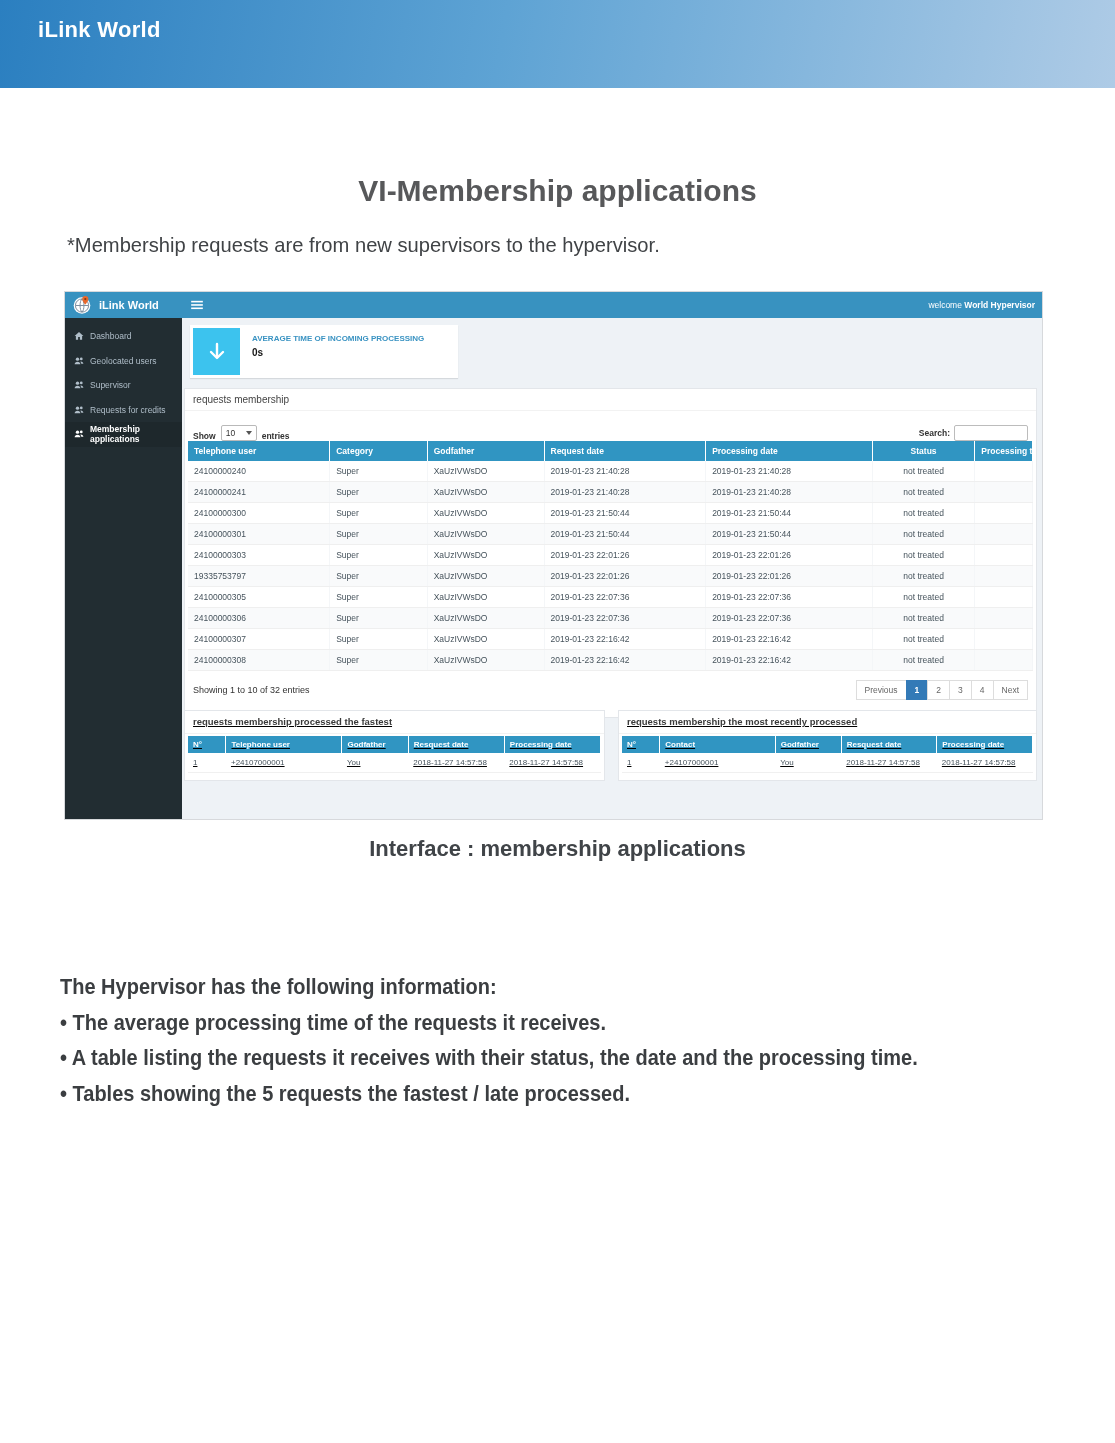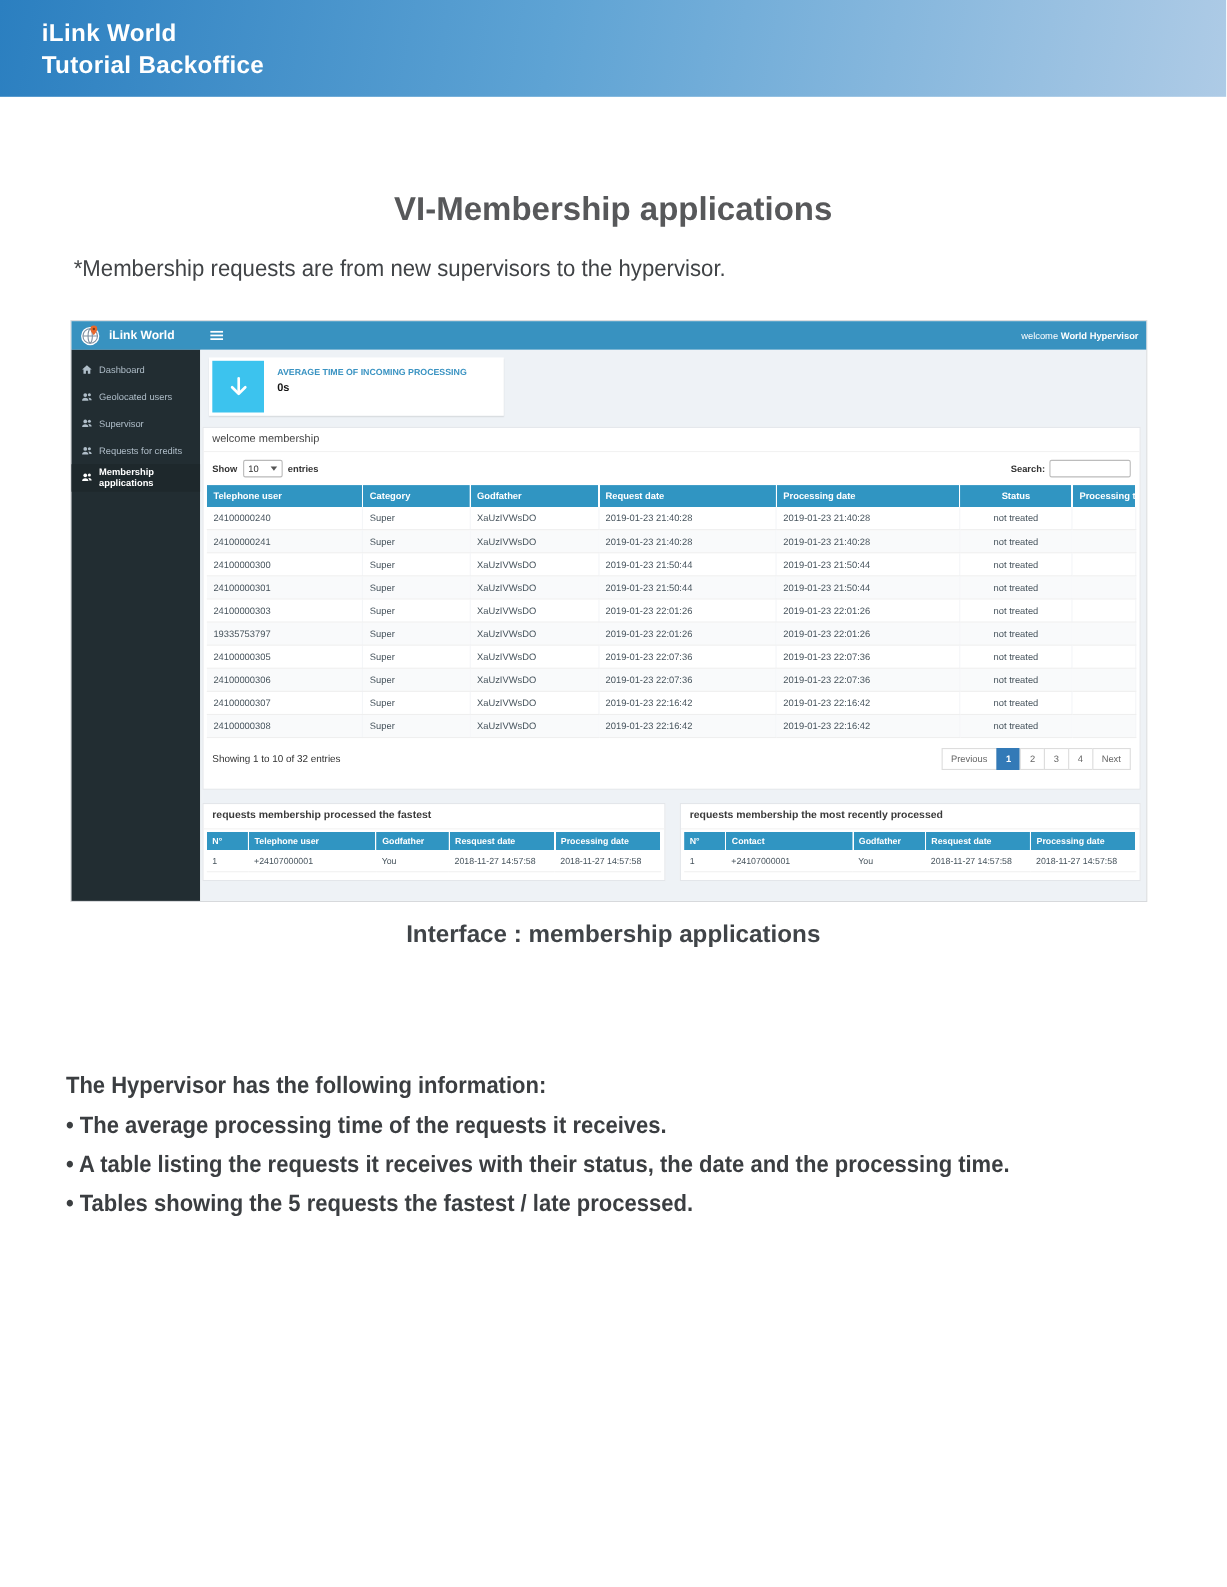--- a/index.html
+++ b/index.html
@@ -53,21 +53,21 @@
     display:flex;align-items:center;justify-content:center;flex:0 0 auto;}
   .stat-icon svg{width:24px;height:24px;display:block;}
   .stat-body{padding:9px 0 0 9px;}
   .stat-label{font-size:8px;font-weight:700;color:#3a93c2;}
   .stat-value{font-size:10px;font-weight:700;color:#151515;margin-top:4px;}
 
   .panel{position:absolute;left:2px;top:70px;width:853px;height:330px;background:#fff;
     border:1px solid #e3e6ea;box-sizing:border-box;}
   .panel-title{height:21px;line-height:21px;padding-left:8px;font-size:10px;color:#444;
     border-bottom:1px solid #f2f2f2;}
-  .controls{height:30px;display:flex;align-items:center;padding:0 8px;font-size:8.5px;
+  .controls{height:30px;display:flex;align-items:flex-end;padding:0 8px;font-size:8.5px;
     color:#333;font-weight:600;}
   .show-select{display:inline-flex;align-items:center;justify-content:space-between;width:36px;height:16px;
     border:1px solid #b9b9b9;border-radius:2px;margin:0 5px;padding:0 4px;box-sizing:border-box;
     font-weight:400;cursor:pointer;background:#fff;}
   .caret{width:0;height:0;border-left:3px solid transparent;border-right:3px solid transparent;
     border-top:4px solid #555;}
   .search-wrap{margin-left:auto;display:flex;align-items:center;gap:4px;}
   .search-input{width:74px;height:16px;border:1px solid #bcbcbc;border-radius:2px;box-sizing:border-box;
     font-size:8.5px;padding:0 3px;}
 
@@ -87,22 +87,22 @@
   .main-table th:nth-child(6),.main-table td:nth-child(6){width:10.6%;text-align:center;}
 
   .table-footer{display:flex;align-items:center;padding:9px 8px 0 8px;}
   .summary{font-size:9px;color:#333;}
   .pagination{margin-left:auto;display:flex;align-items:center;}
   .page-btn{font-size:8.5px;color:#666;border:1px solid #ddd;padding:4px 8px;margin-left:-1px;
     background:#fff;cursor:pointer;}
   .page-btn.active{background:var(--pagination-active,#337ab7);border-color:var(--pagination-active,#337ab7);
     color:#fff;font-weight:700;}
 
-  .mini-panel{position:absolute;top:412px;height:71px;background:#fff;border:1px solid #e3e6ea;
-    box-sizing:border-box;}
+  .mini-panel{position:absolute;top:392px;height:71px;background:#fff;border:1px solid #e3e6ea;
+    box-sizing:border-box;text-decoration:underline;}
   .mini-left{left:2px;width:421px;}
   .mini-right{left:436px;width:419px;}
   .mini-title{height:22px;line-height:22px;padding-left:8px;font-size:9.5px;font-weight:600;color:#3a3a3a;
     border-bottom:1px solid #f2f2f2;}
   .mini-table{width:calc(100% - 6px);margin:2px 3px 0;}
   .mini-table th{background:var(--table-header-blue,#3095c2);color:#fff;font-size:8px;text-align:left;
     padding:4px 5px;font-weight:700;border-right:1px solid rgba(255,255,255,.18);
     overflow:hidden;white-space:nowrap;}
   .mini-table td{font-size:8px;color:#46535c;padding:5px 5px;border-bottom:1px solid #f0f0f0;
     overflow:hidden;white-space:nowrap;}
@@ -112,21 +112,20 @@
   .mini-table th:nth-child(4),.mini-table td:nth-child(4){width:21.5%;}
   .mini-table th:nth-child(5),.mini-table td:nth-child(5){width:21.5%;}
 </style>
 </head>
 <body>
 
 <div class="page" style="--header-start: #2b7fc0; --header-end: #aecbe6; --topbar-blue: #3892c0; --sidebar-dark: #222d32; --sidebar-active: #1e282c; --main-bg: #eef2f6; --accent-cyan: #3cc3ee; --table-header-blue: #3095c2; --pagination-active: #337ab7; --footer-blue: #20719f;">
 
   <div class="doc-header">
     <div class="hline">iLink World</div>
-    <div class="hline">Tutorial Backoffice</div>
   </div>
 
   <div class="doc-title">VI-Membership applications</div>
   <div class="doc-subtitle">*Membership requests are from new supervisors to the hypervisor.</div>
 
   <div class="shot">
 
     <div class="topbar">
       <div class="brand">
         <span class="logo">
@@ -221,21 +220,21 @@
               <path d="M6 12l6 6 6-6"></path>
             </svg>
           </div>
         <div class="stat-body">
           <div class="stat-label">AVERAGE TIME OF INCOMING PROCESSING</div>
           <div class="stat-value">0s</div>
         </div>
       </div>
 
       <div class="panel">
-        <div class="panel-title">welcome membership</div>
+        <div class="panel-title">requests membership</div>
         <div class="controls">
           <span>Show</span>
           <span class="show-select">
             <span>10</span>
             <span class="caret"></span>
           </span>
           <span>entries</span>
           <span class="search-wrap">
             <span>Search:</span>
             <input class="search-input" style="">

